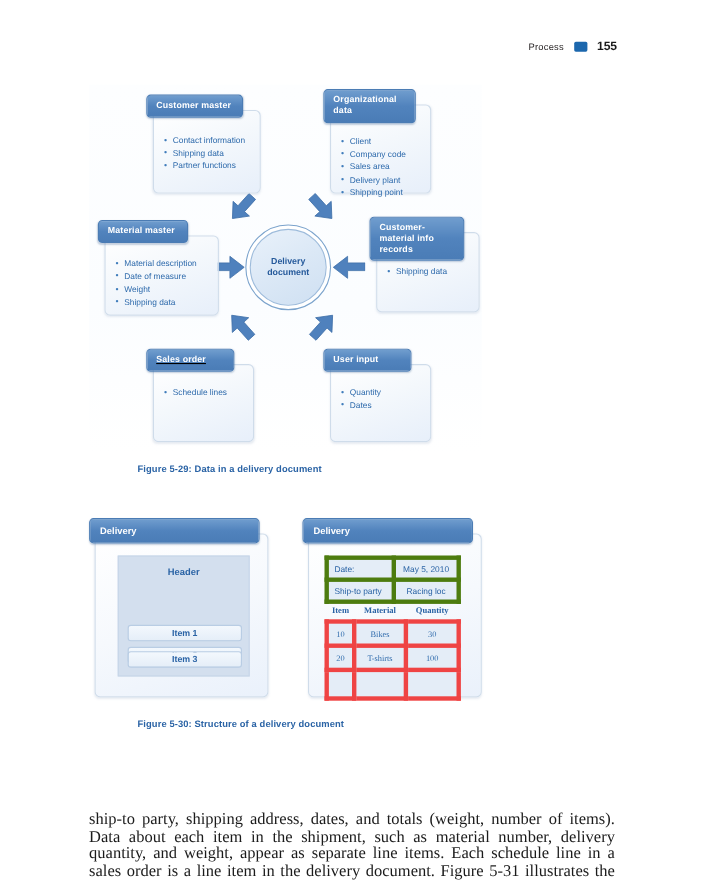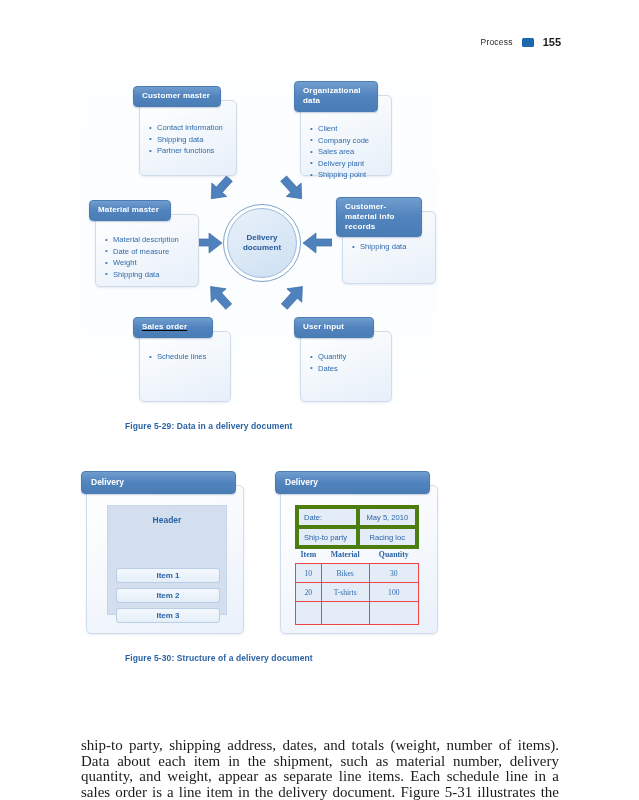--- a/index.html
+++ b/index.html
@@ -203,21 +203,21 @@
 
   .items-table {
     position: absolute; left: 20px; top: 77px;
     width: 124px; border-collapse: collapse; font-family: Liberation Serif, serif;
   }
   .items-table th {
     font-size: 7.8px; font-weight: bold; color: #2a63a5;
     padding: 2px 0 4px 0; border: none; background: transparent;
   }
   .items-table td {
-    border: 1px solid #ef4444;
+    border: 4px solid #ef4444;
     background: #e4edf7;
     font-size: 7.6px; color: #2f6bac;
     text-align: center; padding: 4px 0; height: 10px; margin-left: 32px;
   }
   .items-table tr.empty td { height: 14px; }
 
   
   .body-text {
     position: absolute;
     left: 81px; top: 723px; width: 478px;
@@ -362,21 +362,21 @@
 
 <div class="fig30">
 
   <div class="panel" id="panel-left">
     <div class="panel-body"></div>
     <div class="panel-head">Delivery</div>
     <div class="header-box">
       <div class="header-title">Header</div>
       <div class="item-box" style="top:62px;">Item 1</div>
       <div class="item-box" style="top:82px;">Item 2</div>
-      <div class="item-box" style="top:102px;text-align:right;">Item 3</div>
+      <div class="item-box" style="top:86px;text-align:right;">Item 3</div>
     </div>
   </div>
 
   <div class="panel" id="panel-right">
     <div class="panel-body"></div>
     <div class="panel-head">Delivery</div>
 
     <table class="kv-table">
       <tbody>
         <tr>

